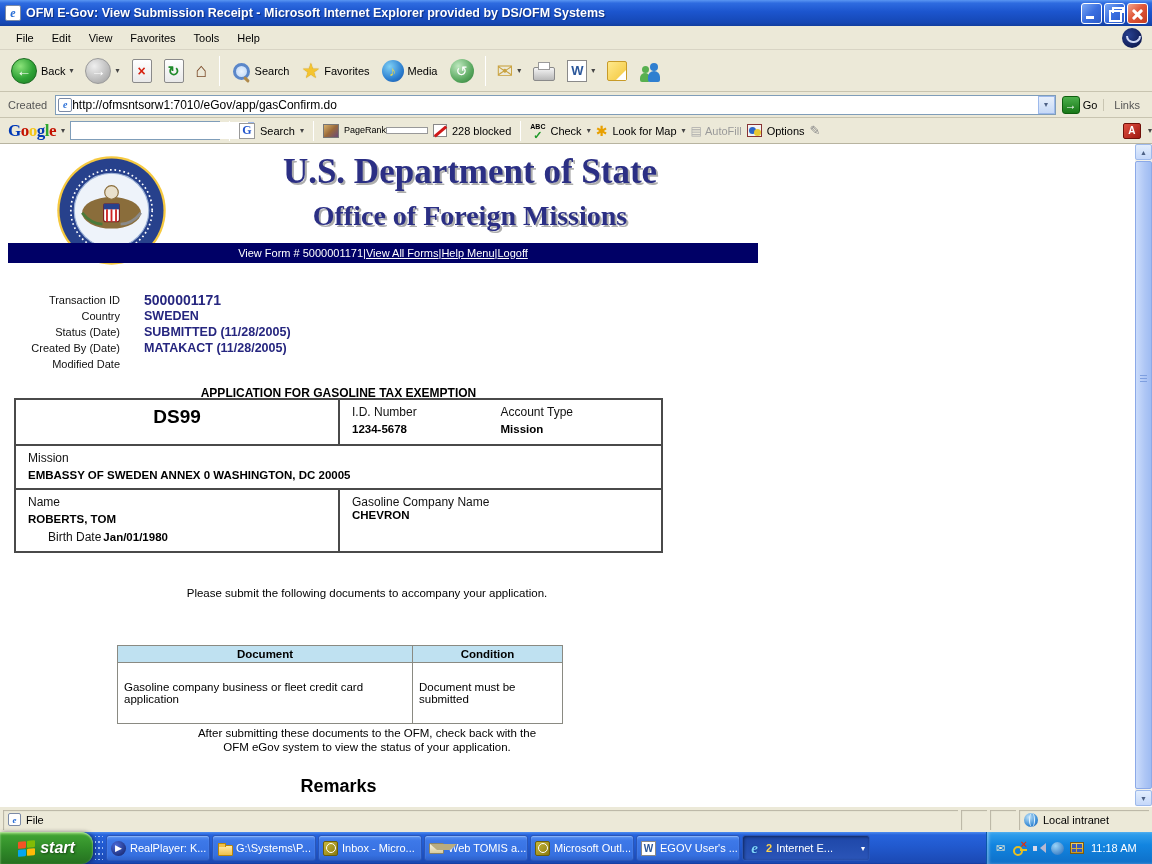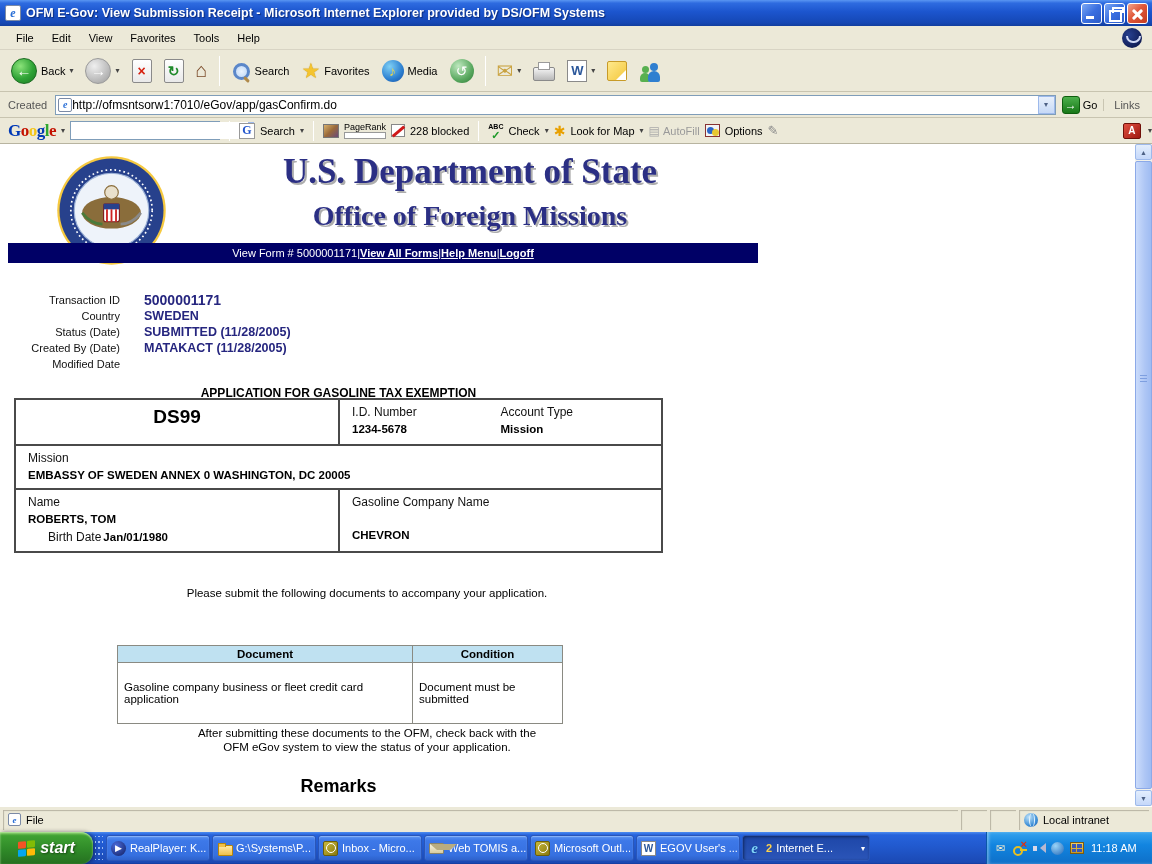--- a/index.html
+++ b/index.html
@@ -68,21 +68,21 @@
   .go-ic { width:18px; height:18px; background:linear-gradient(180deg,#4CB04C,#187818); border:1px solid #0E5E0E; border-radius:3px; color:#fff; display:flex; align-items:center; justify-content:center; font-weight:bold; font-size:12px; }
   .links-label { color:#555; padding:0 8px 0 10px; border-left:1px solid #C9C5B2; }
 
   
   .googlebar { height:26px; background:#ECE9D8; border-bottom:1px solid #B8B4A0; display:flex; align-items:center; padding-left:8px; gap:5px; flex:0 0 auto; }
   .glogo { font-family:"Liberation Serif",serif; font-weight:bold; font-size:17px; letter-spacing:-0.5px; }
   .gsearch-box { width:150px; height:19px; background:#fff; border:1px solid #7F9DB9; display:flex; }
   .gsearch-box input { border:none; outline:none; flex:1; }
   .gicon { width:16px; height:16px; background:#fff; border:1px solid #999; display:flex; align-items:center; justify-content:center; font-family:"Liberation Serif",serif; font-weight:bold; color:#2255CC; font-size:12px; }
   .news-ic { width:16px; height:14px; background:linear-gradient(135deg,#D8B06A 0%,#9A6A3A 50%,#6A4A7A 100%); border:1px solid #777; }
-  .pr-wrap { display:flex; flex-direction:column; align-items:center; line-height:9px; }
+  .pr-wrap { display:flex; flex-direction:row; align-items:center; line-height:9px; }
   .pr-label { font-size:9px; }
   .pr-bar { width:42px; height:7px; background:#fff; border:1px solid #999; }
   .blocked-ic { width:14px; height:13px; background:#fff; border:1px solid #888; position:relative; }
   .blocked-ic::before { content:""; position:absolute; left:-1px; top:5px; width:15px; height:3px; background:#D01818; transform:rotate(-40deg); }
   .abc-check { display:flex; flex-direction:column; align-items:center; line-height:8px; }
   .abc { font-size:7px; font-weight:bold; }
   .chk { color:#1F9A2A; font-size:11px; font-weight:bold; }
   .sparkle { color:#E8A000; font-size:14px; }
   .autofill { color:#9a9a9a; display:flex; align-items:center; gap:3px; }
   .af-ic { color:#aaa; font-size:12px; }
@@ -172,21 +172,21 @@
   .t-key::after { content:"×"; position:absolute; right:0px; top:-3px; color:#E03010; font-weight:bold; font-size:11px; }
   .t-key i { position:absolute; left:8px; top:8px; width:7px; height:2px; background:#E8C020; }
   .t-spk { position:relative; }
   .t-spk::before { content:""; position:absolute; left:2px; top:5px; width:4px; height:5px; background:#D8D8E8; }
   .t-spk::after { content:""; position:absolute; left:4px; top:2px; border:5px solid transparent; border-right:6px solid #B8B8D0; }
   .t-ball { border-radius:50%; background:radial-gradient(circle at 35% 30%, #9AD4F8, #2268B8); width:13px; height:13px; }
   .t-chip { width:14px; height:12px; background:linear-gradient(180deg,#F0D060,#C89820); border:1px solid #7A5A10; display:grid; grid-template-columns:1fr 1fr; gap:1px; padding:1px; }
   .t-chip i { background:#3858B8; }
   .tray-clock { color:#fff; font-size:11px; margin-left:3px; white-space:nowrap; }
 
-  a { text-decoration:underline; cursor:pointer;font-weight:bold; }
+  a { text-decoration:underline; cursor:pointer; }
   .nolink { text-decoration:none; }
 </style>
 </head>
 <body>
 
 <div class="window">
 
   <div class="titlebar">
     <span class="ie-doc-icon">e</span>
     <span class="apptitle">OFM E-Gov: View Submission Receipt - Microsoft Internet Explorer provided by DS/OFM Systems</span>
@@ -400,21 +400,21 @@
           <div class="ft-cell ft-cA">
             <div class="flabel">Name</div>
             <div class="fvalue" style="margin-top:4px">ROBERTS, TOM</div>
             <div class="birth-line">
               <span class="flabel">Birth Date</span>
               <span class="fvalue">Jan/01/1980</span>
             </div>
           </div>
           <div class="ft-cell ft-cB">
             <div class="flabel">Gasoline Company Name</div>
-            <div class="fvalue" style="margin-top:20px">CHEVRON</div>
+            <div class="fvalue" style="margin-top:0">CHEVRON</div>
           </div>
         </div>
       </div>
 
       <div class="note-center" style="top:443px">Please submit the following documents to accompany your application.</div>
 
       <table class="doc-table">
         <tbody>
             <tr>
           <th style="width:295px">Document</th>

